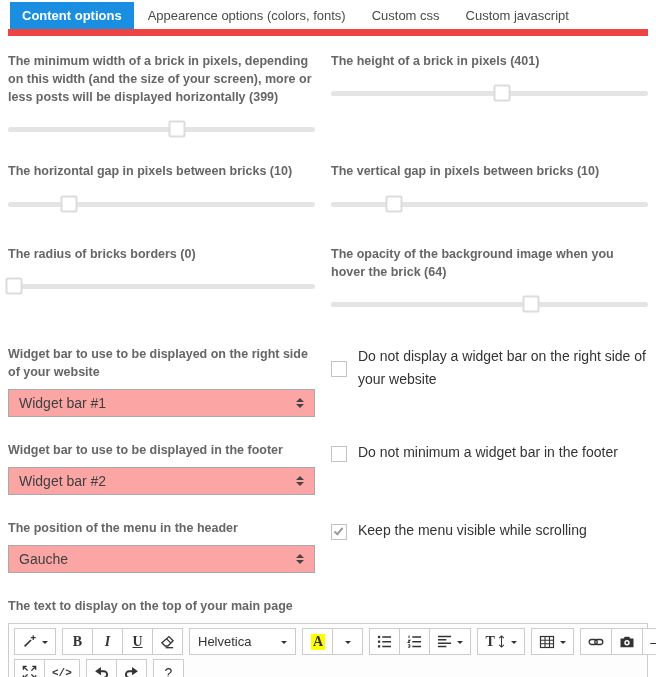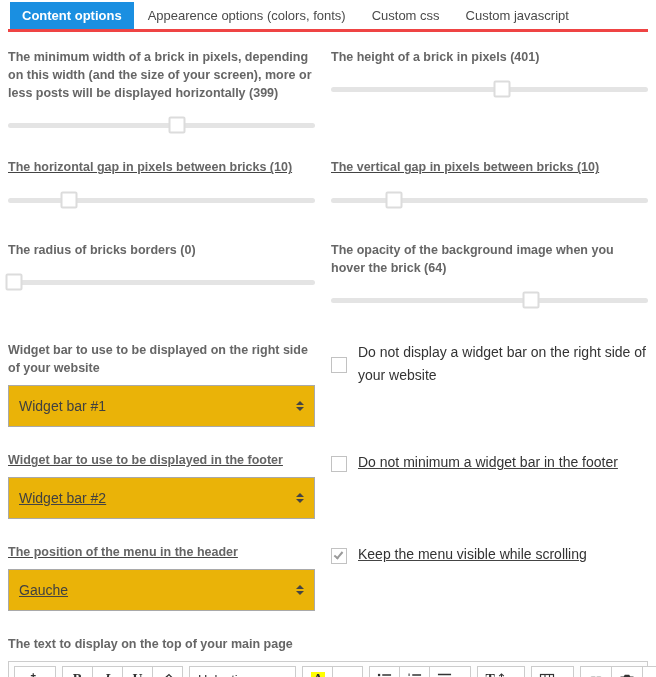--- a/index.html
+++ b/index.html
@@ -2,38 +2,38 @@
 <html style="--accent: #1a8fe1;"><head>
 <meta charset="utf-8">
 <style>
   :root{ --accent:#1a8fe1; }
   *{box-sizing:border-box; margin:0; padding:0;}
   html,body{width:656px; height:677px; background:#fff; overflow:hidden;
     font-family:"Liberation Sans", sans-serif; color:#444;}
   .page{padding:0 8px;}
 
   
-  .tabs{display:flex; align-items:center; padding:2px 2px 0 2px; border-bottom:3px solid #ef4444;}
+  .tabs{display:flex; align-items:center; padding:2px 2px 0 2px; border-bottom:7px solid #ef4444;}
   .tab{font-size:13px; color:#4a4a4a; padding:6px 12px; cursor:pointer; white-space:nowrap; margin-right:2px;}
   .tab.active{background:var(--accent); color:#fff; font-weight:bold;}
 
   
   .row{display:grid; grid-template-columns:307px 1fr; column-gap:16px; align-items:start;}
-  .mt1{margin-top:16px;} .mt2{margin-top:24px;text-decoration:underline;} .mt3{margin-top:32px;}
+  .mt1{margin-top:16px;} .mt2{margin-top:24px;} .mt3{margin-top:32px;}
 
   .field-label{font-size:12.5px; font-weight:600; color:#666; line-height:1.45;}
 
   
   .sl-wrap{position:relative; height:17px; margin-top:15px;}
   .sl-track{position:absolute; left:0; right:0; top:6px; height:5px; background:#e4e4e4; border-radius:3px;}
   .sl-handle{position:absolute; top:8px; width:17px; height:17px; background:#fff;
     border:2px solid #dcdcdc; border-radius:2px; transform:translate(-50%,-50%); cursor:pointer;}
 
   
-  .select{margin-top:8px; height:42px; border:1px solid #a9a9a9; background:#eab308; display:flex;
+  .select{margin-top:8px; height:28px; border:1px solid #a9a9a9; background:#fca5a5; display:flex;
     align-items:center; justify-content:space-between; padding:0 10px; font-size:14px; color:#404040; cursor:pointer;}
   .updown{display:flex; flex-direction:column; gap:2px;}
   .updown i{width:0; height:0; border:4px solid transparent; display:block;}
   .updown i.up{border-bottom-color:#444; border-top-width:0;}
   .updown i.down{border-top-color:#444; border-bottom-width:0;}
 
   
   .check-field{display:flex; align-items:center; font-size:14px; color:#333; line-height:1.65; cursor:pointer;}
   .box{flex:0 0 16px; width:16px; height:16px; border:1px solid #c2c2c2; background:#fff; margin:3px 11px 0 0; position:relative;}
   .check-field .mark{display:none; position:absolute; left:4px; top:1px; width:5px; height:9px;

